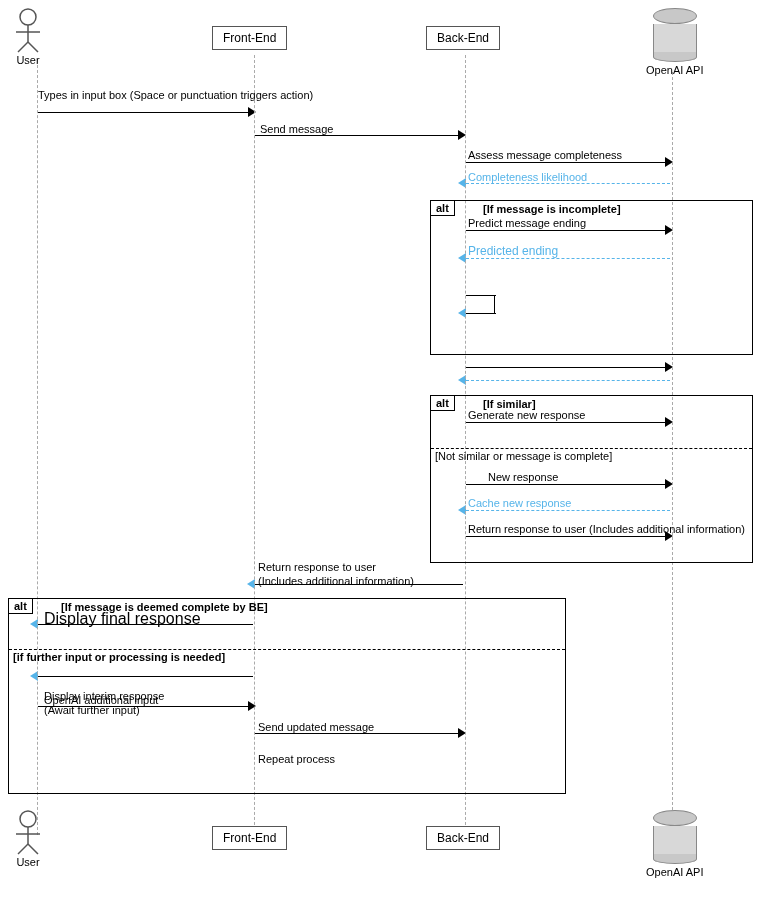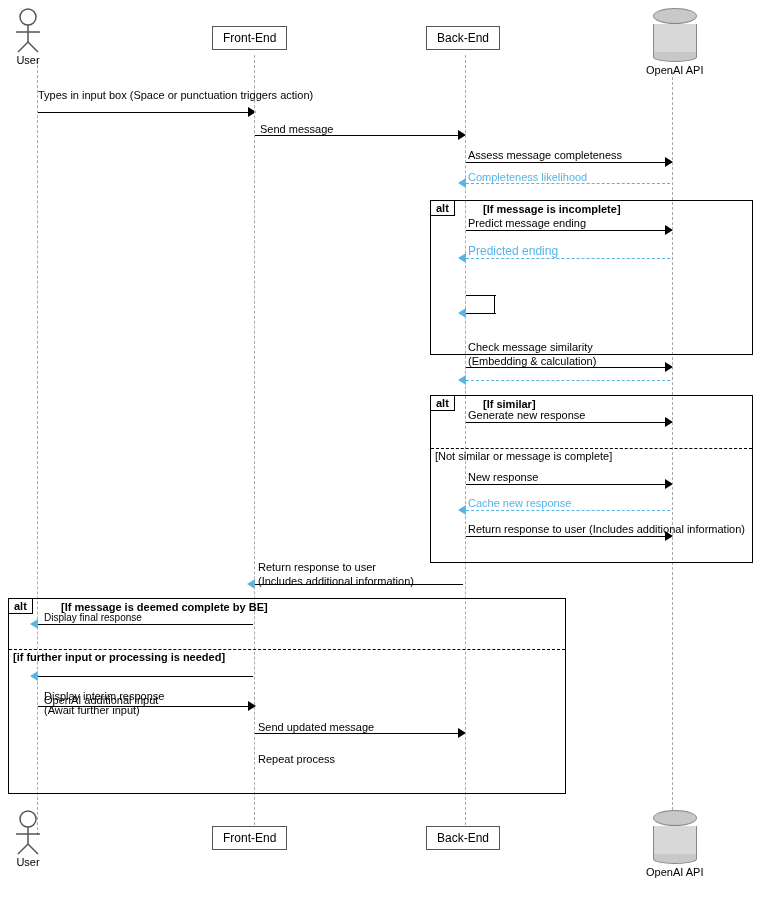--- a/index.html
+++ b/index.html
@@ -199,23 +199,20 @@
   </div>
   <div class="arrow-line-dashed" style="left:466px; top:258px; width:204px;"></div>
   <div class="arrowhead-left" style="left:458px; top:253px;"></div>
 
 
   <div class="arrow-line" style="left:466px; top:295px; width:30px;"></div>
   <div class="arrow-line" style="left:494px; top:295px; width:1px; height:18px; background:#000;"></div>
   <div class="arrow-line" style="left:466px; top:313px; width:30px;"></div>
   <div class="arrowhead-left" style="left:458px; top:308px;"></div>
 
-  <div style="position:absolute; left:468px; top:340px; z-index:6;">
-    <span style="font-size:11px;">Check message similarity<br>(Embedding &amp; calculation)</span>
-  </div>
   <div class="arrow-line" style="left:466px; top:367px; width:204px;"></div>
   <div class="arrowhead-right" style="left:665px; top:362px;"></div>
 
   <div class="arrow-line-dashed" style="left:466px; top:380px; width:204px;"></div>
   <div class="arrowhead-left" style="left:458px; top:375px;"></div>
 
   <div class="alt-box" style="left:430px; top:395px; width:323px; height:168px;">
     <div class="alt-label">alt</div>
     <div style="position:absolute; top:2px; left:52px; font-size:11px; font-weight:bold;">[If similar]</div>
 
@@ -223,21 +220,21 @@
     <div style="position:absolute; top:54px; left:4px; font-size:11px;">[Not similar or message is complete]</div>
   </div>
 
   <div style="position:absolute; left:468px; top:408px; z-index:6;">
     <span style="font-size:11px;">Generate new response</span>
   </div>
   <div class="arrow-line" style="left:466px; top:422px; width:204px;"></div>
   <div class="arrowhead-right" style="left:665px; top:417px;"></div>
 
   <div style="position:absolute; left:468px; top:470px; z-index:6;">
-    <span style="font-size:11px;">New response</span>
+    <span style="font-size:11px;margin-left:20px;">New response</span>
   </div>
   <div class="arrow-line" style="left:466px; top:484px; width:204px;"></div>
   <div class="arrowhead-right" style="left:665px; top:479px;"></div>
 
   <div style="position:absolute; left:468px; top:496px; z-index:6;">
     <span style="font-size:11px; color:#56b4e9;">Cache new response</span>
   </div>
   <div class="arrow-line-dashed" style="left:466px; top:510px; width:204px;"></div>
   <div class="arrowhead-left" style="left:458px; top:505px;"></div>
 
@@ -257,21 +254,21 @@
 
   <div class="alt-box" style="left:8px; top:598px; width:558px; height:196px;">
     <div class="alt-label">alt</div>
     <div style="position:absolute; top:2px; left:52px; font-size:11px; font-weight:bold;">[If message is deemed complete by BE]</div>
 
     <div class="alt-divider" style="top:50px;"></div>
     <div style="position:absolute; top:52px; left:4px; font-size:11px; font-weight:bold;">[if further input or processing is needed]</div>
   </div>
 
   <div style="position:absolute; left:44px; top:610px; z-index:6;">
-    <span style="font-size:10px;">Display final response</span>
+    <span style="font-size:16px;">Display final response</span>
   </div>
 
   <div class="arrow-line" style="left:38px; top:624px; width:215px;"></div>
   <div class="arrowhead-left" style="left:30px; top:619px;"></div>
 
   <div style="position:absolute; left:44px; top:652px; z-index:6;margin-top:37px;">
     <span style="font-size:11px;">Display interim response<br>(Await further input)</span>
   </div>
   <div class="arrow-line" style="left:38px; top:676px; width:215px;"></div>
   <div class="arrowhead-left" style="left:30px; top:671px;"></div>

